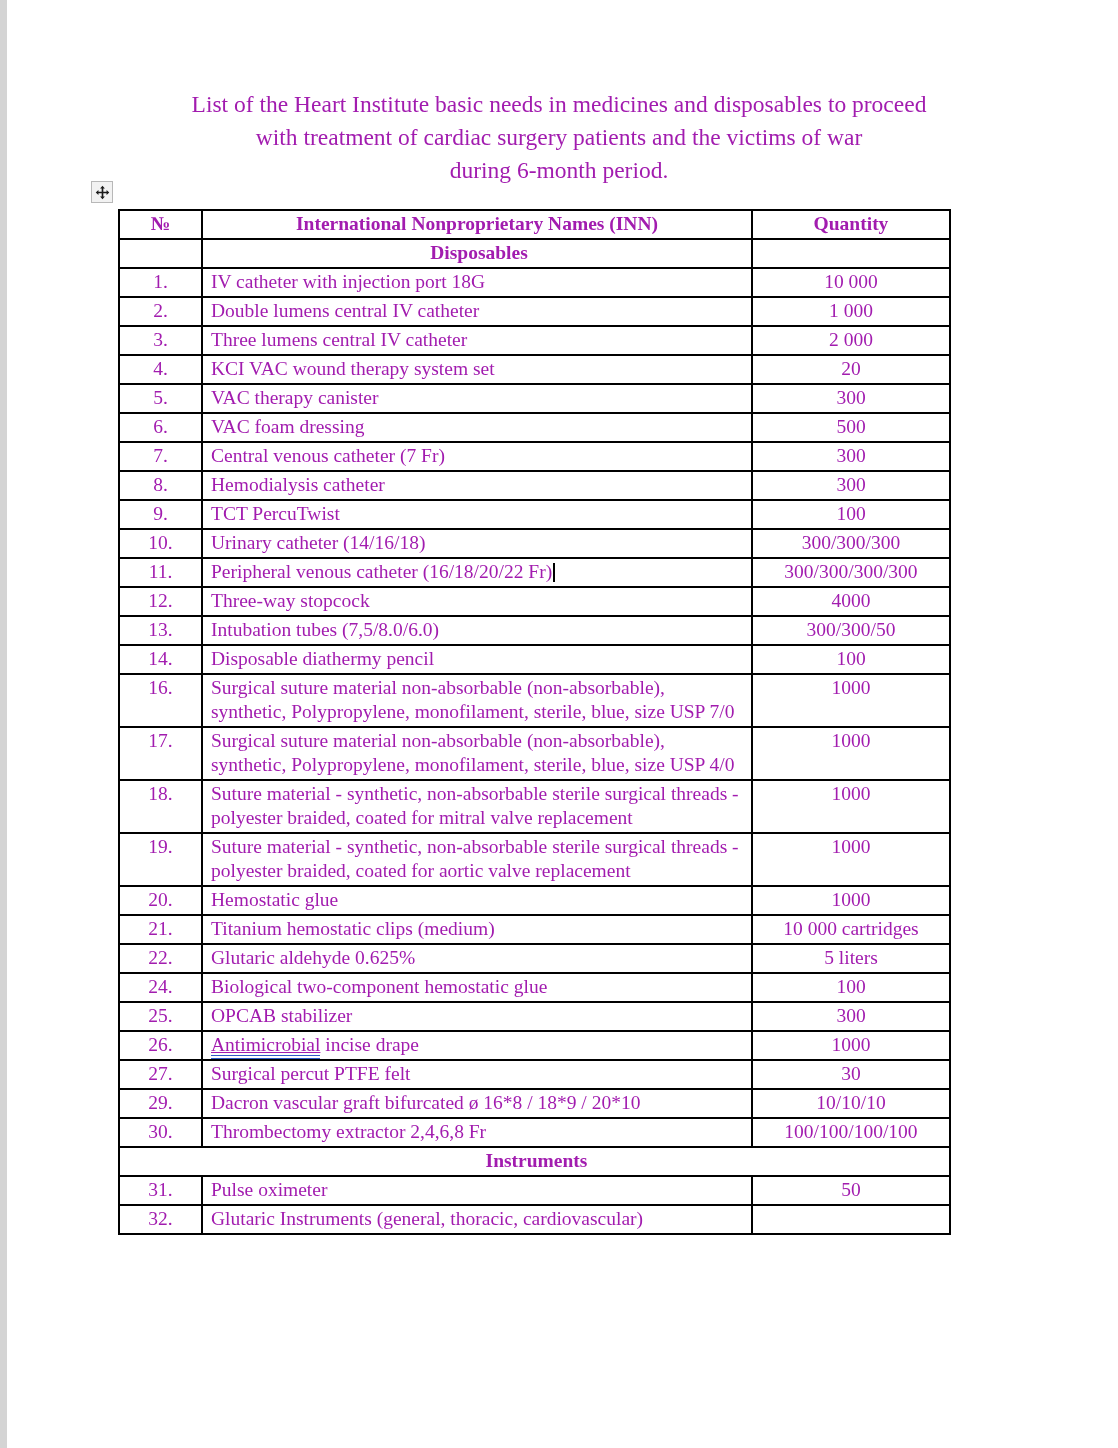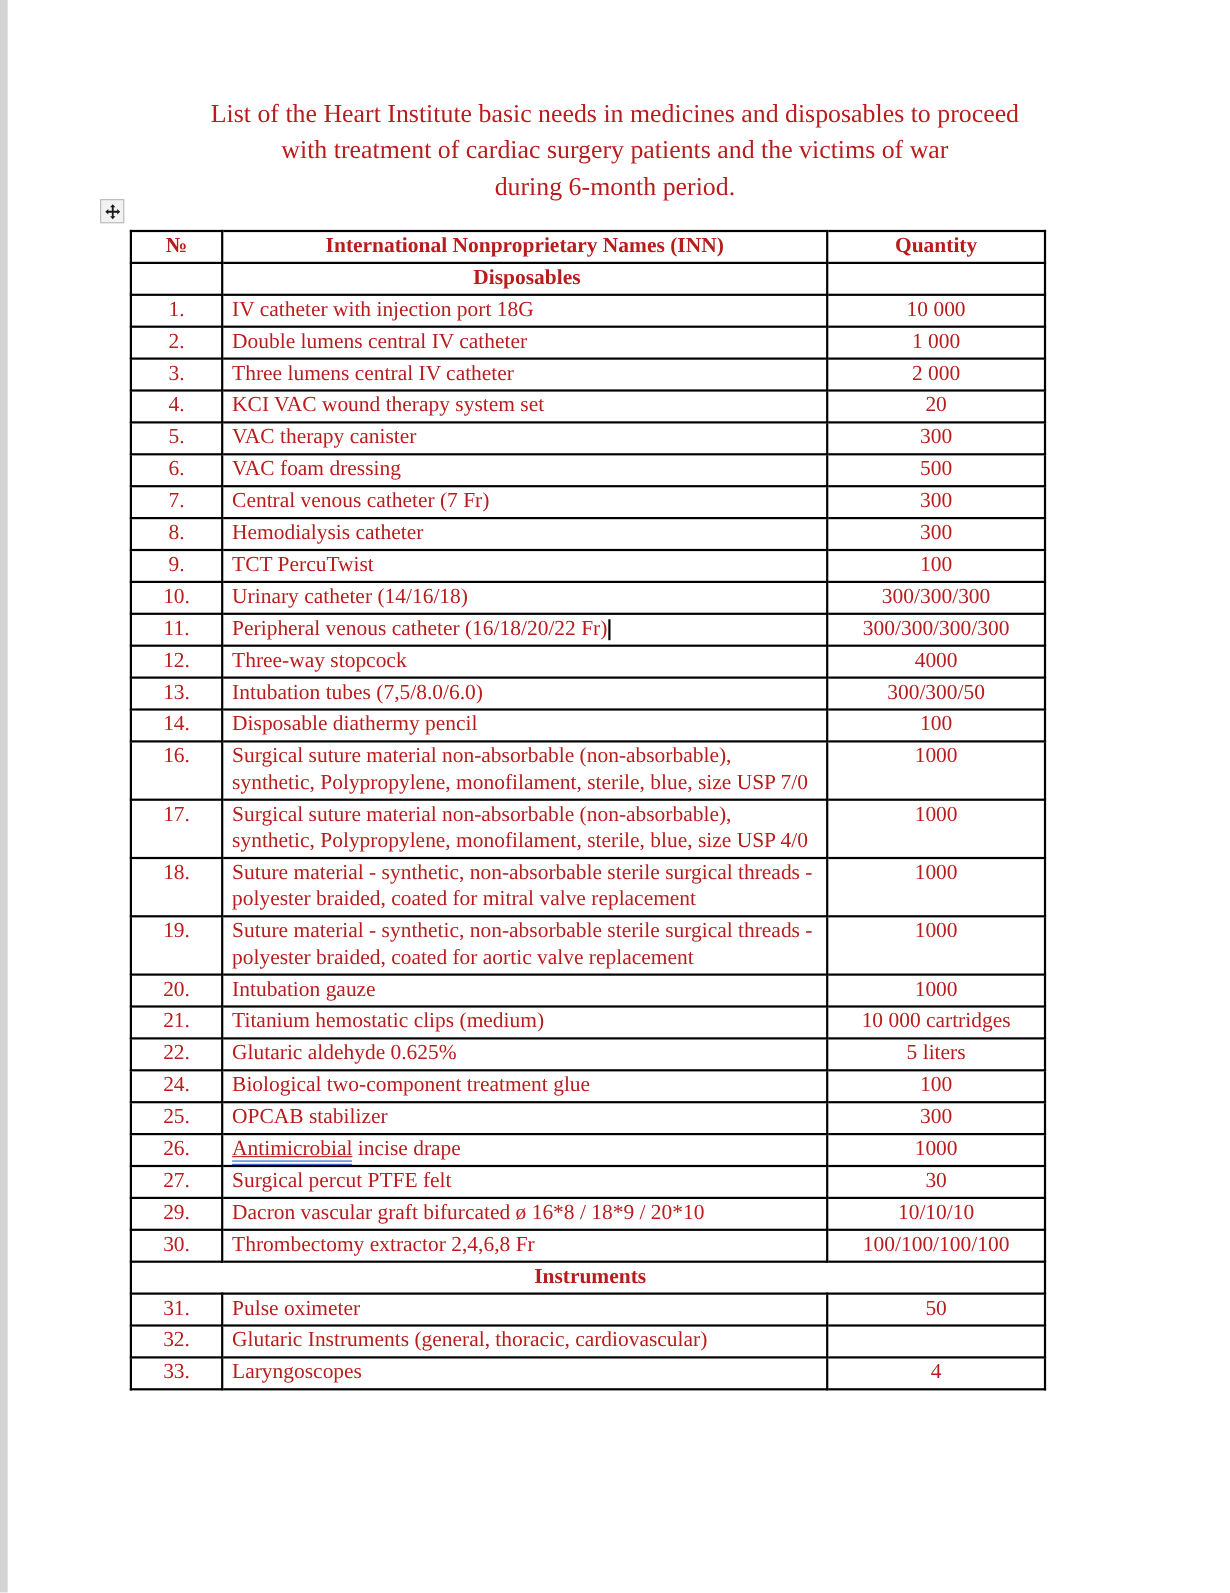--- a/index.html
+++ b/index.html
@@ -6,21 +6,21 @@
     margin: 0;
     padding: 0;
     background: #ffffff;
   }
   .page {
     position: relative;
     width: 1118px;
     height: 1448px;
     background: #ffffff;
     font-family: "Liberation Serif", "DejaVu Serif", serif;
-    color: #b91c1c;
+    color: #a21caf;
     overflow: hidden;
   }
   .page-edge {
     position: absolute;
     left: 0;
     top: 0;
     width: 7px;
     height: 100%;
     background: #d4d4d4;
   }
@@ -214,36 +214,36 @@
           <td class="name-cell">Suture material - synthetic, non-absorbable sterile surgical threads - polyester braided, coated for mitral valve replacement</td>
           <td class="qty-cell">1000</td>
         </tr>
         <tr>
           <td class="num-cell">19.</td>
           <td class="name-cell">Suture material - synthetic, non-absorbable sterile surgical threads - polyester braided, coated for aortic valve replacement</td>
           <td class="qty-cell">1000</td>
         </tr>
         <tr>
           <td class="num-cell">20.</td>
-          <td class="name-cell">Intubation gauze</td>
+          <td class="name-cell">Hemostatic glue</td>
           <td class="qty-cell">1000</td>
         </tr>
         <tr>
           <td class="num-cell">21.</td>
           <td class="name-cell">Titanium hemostatic clips (medium)</td>
           <td class="qty-cell">10 000 cartridges</td>
         </tr>
         <tr>
           <td class="num-cell">22.</td>
           <td class="name-cell">Glutaric aldehyde 0.625%</td>
           <td class="qty-cell">5 liters</td>
         </tr>
         <tr>
           <td class="num-cell">24.</td>
-          <td class="name-cell">Biological two-component treatment glue</td>
+          <td class="name-cell">Biological two-component hemostatic glue</td>
           <td class="qty-cell">100</td>
         </tr>
         <tr>
           <td class="num-cell">25.</td>
           <td class="name-cell">OPCAB stabilizer</td>
           <td class="qty-cell">300</td>
         </tr>
         <tr>
           <td class="num-cell">26.</td>
           <td class="name-cell"><span class="spell-underline">Antimicrobial</span> incise drape</td>
@@ -270,20 +270,15 @@
         <tr>
           <td class="num-cell">31.</td>
           <td class="name-cell">Pulse oximeter</td>
           <td class="qty-cell">50</td>
         </tr>
         <tr>
           <td class="num-cell">32.</td>
           <td class="name-cell">Glutaric Instruments (general, thoracic, cardiovascular)</td>
           <td class="qty-cell"></td>
         </tr>
-        <tr>
-          <td class="num-cell">33.</td>
-          <td class="name-cell">Laryngoscopes</td>
-          <td class="qty-cell">4</td>
-        </tr>
       </tbody>
   </table>
 </div>
 
 </body></html>

